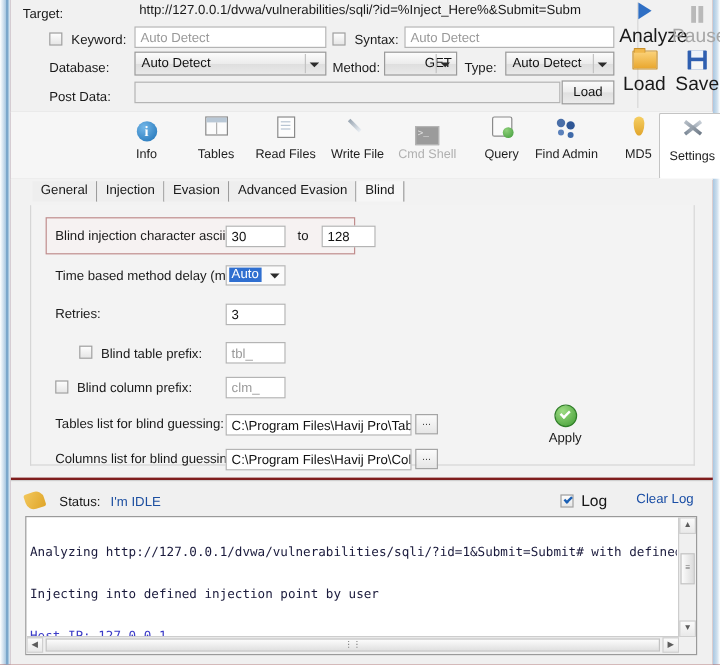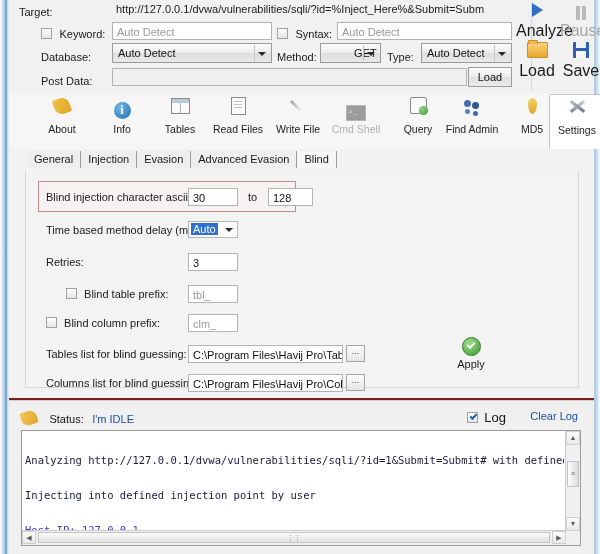--- a/index.html
+++ b/index.html
@@ -441,24 +441,20 @@
         <span>Load</span>
       </div>
       <div class="act" style="left:541px;top:42px;">
         <span class="glyph"><span class="save-ic"></span></span>
         <span>Save</span>
       </div>
     </div>
   </div>
 
   <div class="toolbar">
-    <div class="tbitem" style="left:22px;">
-      <span class="ic"><span class="ic-about"></span></span>
-      <span class="tx">About</span>
-    </div>
     <div class="tbitem" style="left:82px;">
       <span class="ic"><span class="ic-info">i</span></span>
       <span class="tx">Info</span>
     </div>
     <div class="tbitem" style="left:140px;">
       <span class="ic"><span class="ic-tables"></span></span>
       <span class="tx">Tables</span>
     </div>
     <div class="tbitem" style="left:198px;">
       <span class="ic"><span class="ic-doc"></span></span>

